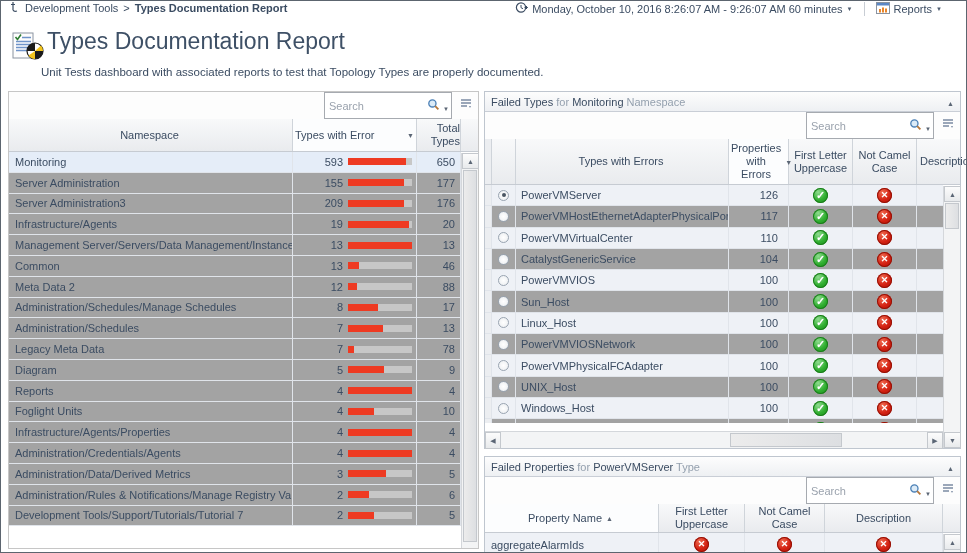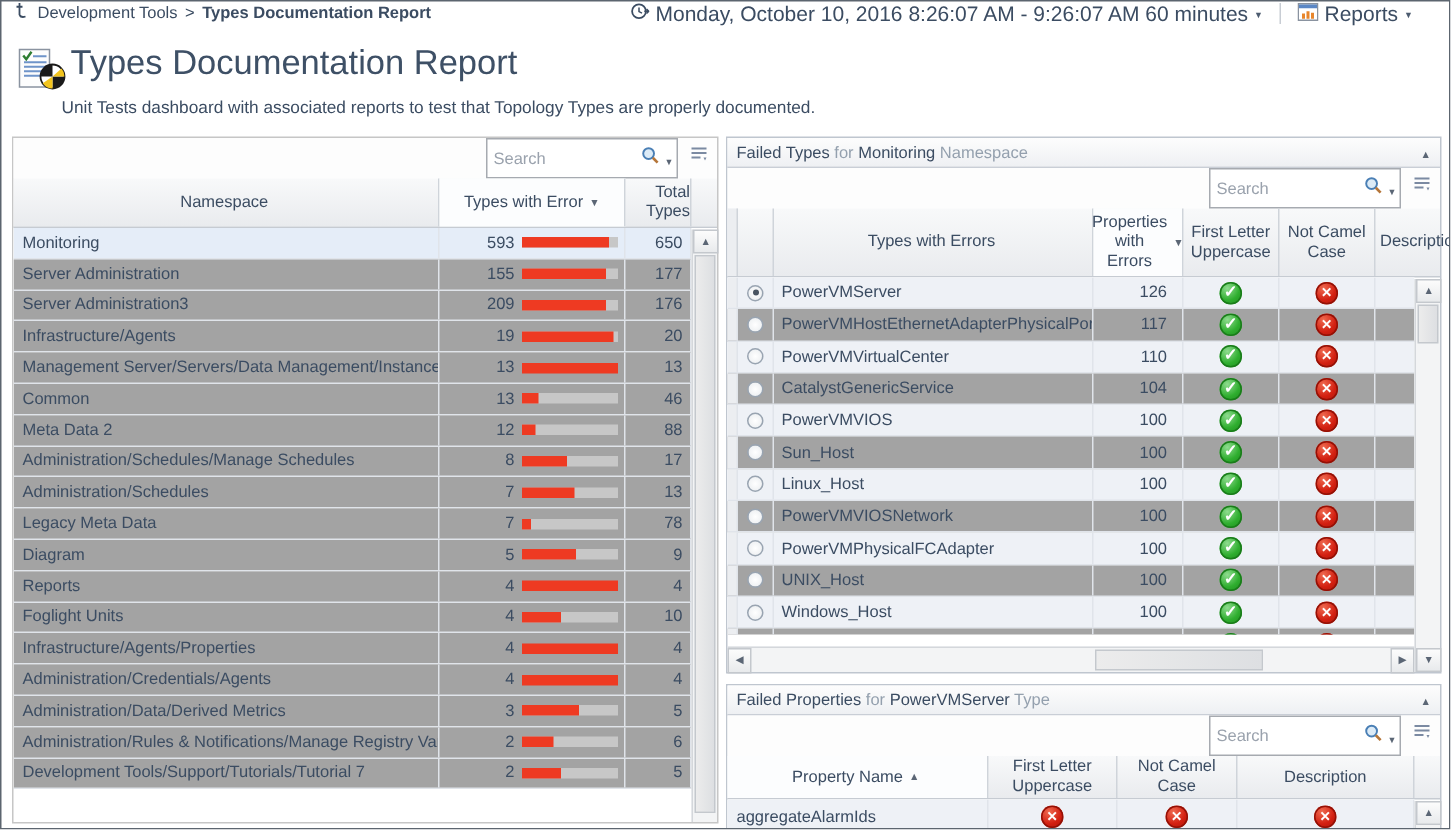--- a/index.html
+++ b/index.html
@@ -4,21 +4,21 @@
 <style>
   * { margin:0; padding:0; box-sizing:border-box; }
   html,body { background:#fff; }
   body { font-family:"Liberation Sans", sans-serif; color:#3b4c62; }
   .page { position:relative; width:967px; height:553px; border:1px solid #5c656f; background:#fff; overflow:hidden; }
 
   
   .topbar { position:absolute; top:0; left:0; right:16px; height:25px; display:flex; align-items:flex-start; justify-content:space-between; padding:0 8px 0 7px; }
   .crumbs { display:flex; align-items:center; gap:5px; font-size:11px; color:#3b4c62; }
   .crumbs .bold { font-weight:bold; }
-  .topbar-right { display:flex; align-items:center; gap:7px; font-size:14px; color:#3b4c62; }
+  .topbar-right { display:flex; align-items:center; gap:7px; font-size:11px; color:#3b4c62; }
   .caret { display:inline-block; }
   .caret::after { content:"▼"; font-size:6px; color:#4d5c70; vertical-align:2px; }
   .vsep { width:1px; height:14px; background:#c8cdd4; margin:0 4px; }
   .iconbtn { display:flex; align-items:center; gap:4px; cursor:default; }
 
   
   .title-block { position:absolute; top:25px; left:0; right:0; height:63px; }
   .report-doc-icon { position:absolute; left:11px; top:5px; }
   .page-title { position:absolute; left:46px; top:2px; font-size:23px; font-weight:400; color:#3e5066; }
   .page-subtitle { position:absolute; left:40px; top:40px; font-size:11.5px; color:#3b4c62; }
@@ -31,21 +31,21 @@
   .collapse::after { content:"▲"; font-size:7px; color:#5b6675; }
   .toolbar { height:27px; display:flex; align-items:center; justify-content:flex-end; padding:0 5px; background:#fdfdfd; }
   .searchbox { width:128px; height:27px; border:1px solid #a6aab0; background:#fff; display:flex; align-items:center; padding:0 2px 0 4px; }
   .searchbox input { border:0; outline:0; flex:1; min-width:0; font-size:11px; font-family:"Liberation Sans",sans-serif; color:#3b4c62; }
   .searchbox input::placeholder { color:#9aa2ad; }
   .sb-caret::after { content:"▼"; font-size:6px; color:#5b6675; margin-left:3px; }
   .customizer { margin-left:7px; }
 
   .thead { display:flex; background:linear-gradient(#f8f9fa,#e9ebee); border-bottom:1px solid #c6cbd2; color:#3b4c62; font-size:11px; }
   .th { display:flex; align-items:center; justify-content:center; text-align:center; border-right:1px solid #cfd4da; line-height:13px; padding:2px 2px; }
-  .th.sorted { background:#fcfdfe; }
+  .th.sorted { background:#fcfdfe;justify-content:space-between; }
   .sort-desc::after { content:"▼"; font-size:7px; color:#5b6675; margin-left:4px; }
   .sort-asc::after { content:"▲"; font-size:7px; color:#5b6675; margin-left:4px; }
 
   .tbody { overflow:hidden; background:#fff; }
   .trow { display:flex; align-items:center; border-bottom:1px solid #e0e4ea; font-size:11px; color:#3b4c62; background:#a3a3a3; }
   .trow.stripe { background:#eef1f6; }
   .trow.sel { background:#e5edf8; }
   .td { height:100%; display:flex; align-items:center; border-right:1px solid #e0e4ea; overflow:hidden; white-space:nowrap; }
 
   

